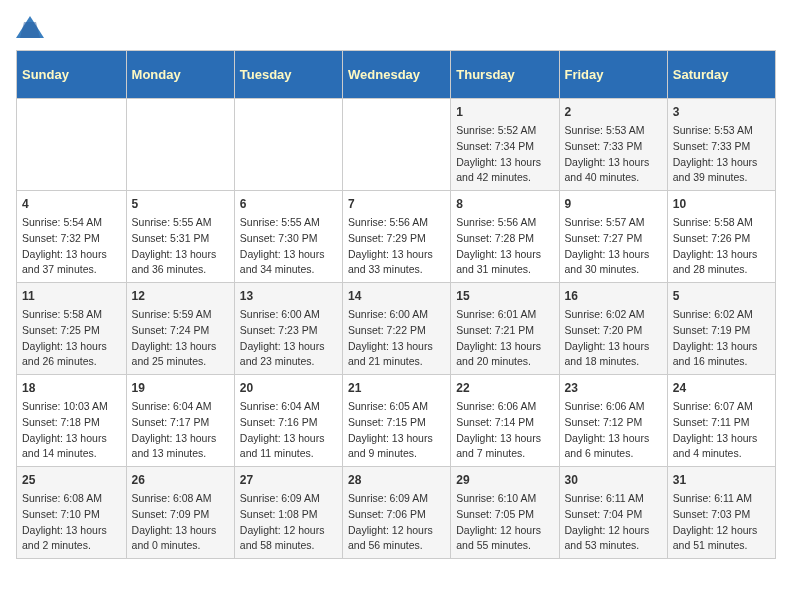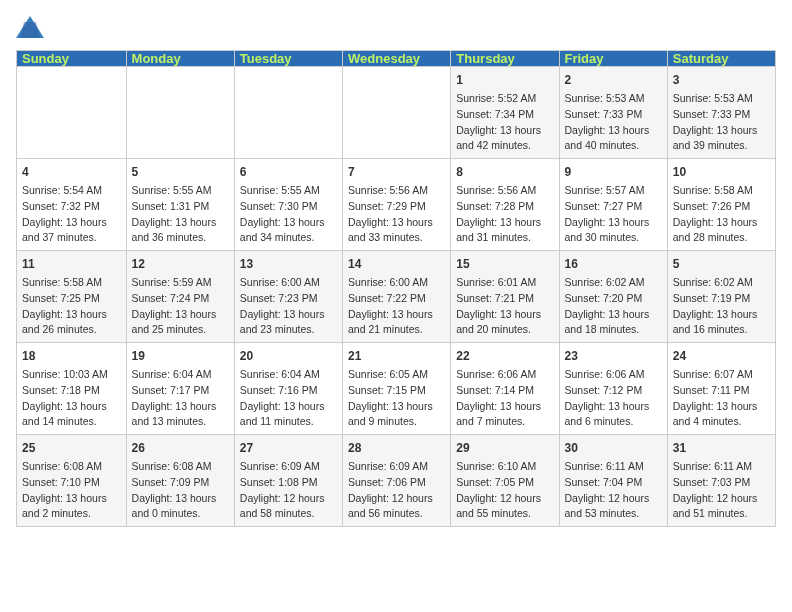--- a/index.html
+++ b/index.html
@@ -47,23 +47,23 @@
       font-size: 16px;
       color: #444;
     }
     table {
       width: 100%;
       border-collapse: collapse;
       font-size: 11px;
     }
     thead tr th {
       background-color: #2a6db5;
-      color: #bef264;
+      color: #fef9c3;
       text-align: left;
-      padding: 0 5px;
+      padding: 16px 5px;
       font-size: 13px;
       font-weight: bold;
       border: 1px solid #ccc;
     }
     tbody tr td {
       border: 1px solid #ccc;
       vertical-align: top;
       padding: 4px 5px;
       height: 80px;
       background: #fff;
@@ -148,21 +148,21 @@
         <td>
           <span class="day-num">4</span>
           <div>Sunrise: 5:54 AM</div>
           <div>Sunset: 7:32 PM</div>
           <div>Daylight: 13 hours</div>
           <div>and 37 minutes.</div>
         </td>
         <td>
           <span class="day-num">5</span>
           <div>Sunrise: 5:55 AM</div>
-          <div>Sunset: 1:31 PM</div>
+          <div>Sunset: 5:31 PM</div>
           <div>Daylight: 13 hours</div>
           <div>and 36 minutes.</div>
         </td>
         <td>
           <span class="day-num">6</span>
           <div>Sunrise: 5:55 AM</div>
           <div>Sunset: 7:30 PM</div>
           <div>Daylight: 13 hours</div>
           <div>and 34 minutes.</div>
         </td>

